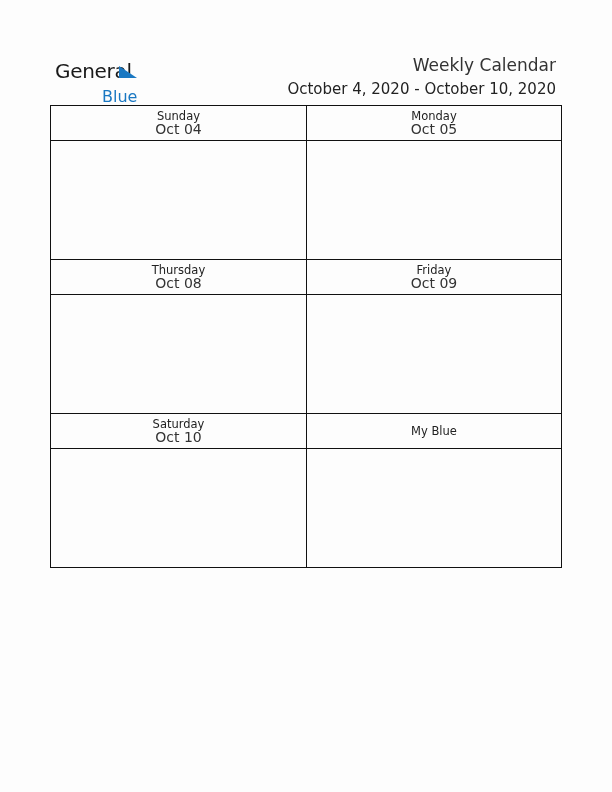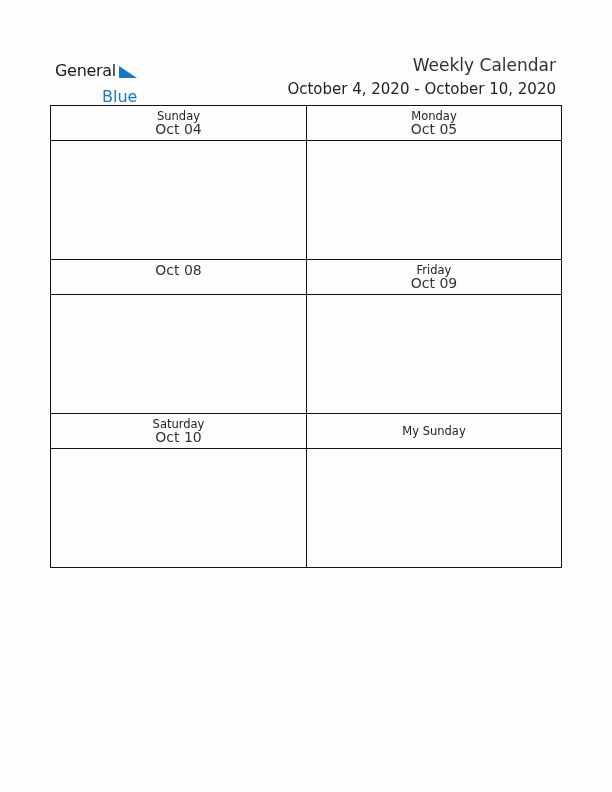--- a/index.html
+++ b/index.html
@@ -1,18 +1,18 @@
 <!DOCTYPE html>
 <html><head>
 <meta charset="utf-8">
 <style>
   html, body { margin:0; padding:0; background:#fdfdfd; }
   body { width:612px; height:792px; position:relative; font-family:"DejaVu Sans", sans-serif; color:#222; }
   .logo { position:absolute; left:55px; top:62px; }
-  .logo .g { font-size:16px; color:#1a1a1a; letter-spacing:-0.3px; line-height:18px; }
+  .logo .g { font-size:20px; color:#1a1a1a; letter-spacing:-0.3px; line-height:18px; }
   .logo .b { position:absolute; left:47px; top:26px; font-size:16px; color:#1a78c2; line-height:18px; }
   .logo .tri { position:absolute; left:64px; top:4px; width:0; height:0; border-left:18px solid transparent; border-bottom:12px solid #1a78c2; transform:scaleX(-1); }
   .title { position:absolute; right:56px; top:55px; font-size:17px; color:#333; text-align:right; }
   .range { position:absolute; right:56px; top:80px; font-size:15px; color:#222; text-align:right; }
   .grid { position:absolute; left:50px; top:105px; width:510px; border:1.5px solid #111; }
   .row { display:flex; }
   .cell { width:50%; box-sizing:border-box; }
   .cell + .cell { border-left:1px solid #111; }
   .head { height:35px; border-bottom:1px solid #111; text-align:center; font-size:11px; line-height:13px; padding-top:4px; box-sizing:border-box; }
   .head .d { font-size:11.5px; color:#222; }
@@ -46,20 +46,21 @@
       <div class="head">
         <div class="d">Monday</div>
         <div class="dt">Oct 05</div>
       </div>
       <div class="body"></div>
     </div>
   </div>
   <div class="row">
     <div class="cell">
       <div class="head">
+        <div class="d">Thursday</div>
         <div class="dt">Oct 08</div>
       </div>
       <div class="body"></div>
     </div>
     <div class="cell">
       <div class="head">
         <div class="d">Friday</div>
         <div class="dt">Oct 09</div>
       </div>
       <div class="body"></div>
@@ -68,18 +69,18 @@
   <div class="row">
     <div class="cell">
       <div class="head">
         <div class="d">Saturday</div>
         <div class="dt">Oct 10</div>
       </div>
       <div class="body"></div>
     </div>
     <div class="cell">
       <div class="head single">
-        <div class="d">My Sunday</div>
+        <div class="d">My Blue</div>
       </div>
       <div class="body"></div>
     </div>
   </div>
 </div>
 
 </body></html>

